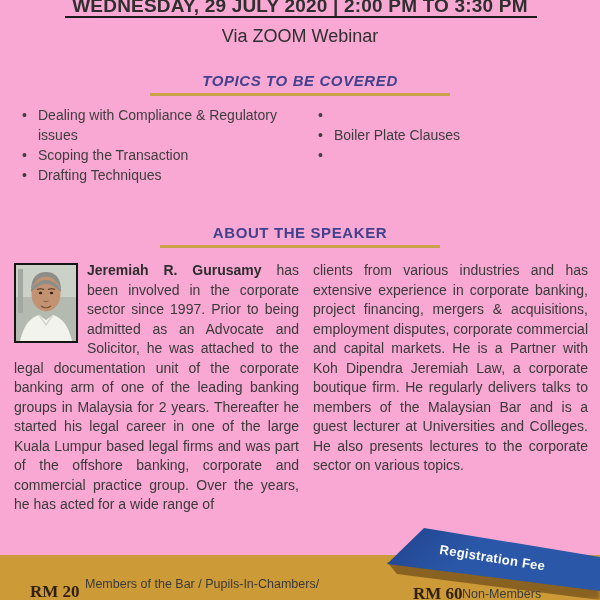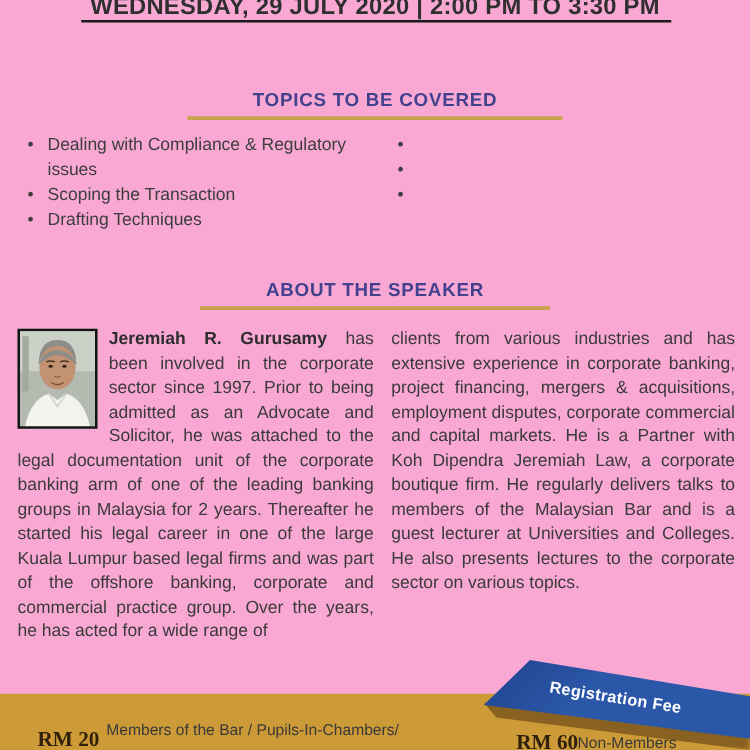--- a/index.html
+++ b/index.html
@@ -14,21 +14,21 @@
   }
   .header-rule{position:absolute;top:16px;left:65px;width:472px;height:2px;background:#1c1c1c;}
   .via-line{
     position:absolute;top:26px;left:0;width:100%;text-align:center;
     font-size:18px;font-weight:400;color:#2f2f2f;
   }
   
   .sec-head{position:absolute;left:0;width:100%;text-align:center;}
   .sec-head .ht{font-size:15px;font-weight:bold;color:#42418d;letter-spacing:.6px;}
   .sec-head .ul{height:3px;background:#c9a24a;margin:4px auto 0 auto;}
-  .topics-head{top:72px;}
+  .topics-head{top:72px;font-style:italic;}
   .topics-head .ul{width:300px;}
   .about-head{top:224px;}
   .about-head .ul{width:280px;}
   
   .topics-cols{position:absolute;top:105px;left:0;right:0;display:flex;}
   .tcol{font-size:14px;line-height:20px;color:#3d3d3d;}
   .tcol.left{margin-left:22px;width:278px;}
   .tcol.right{margin-left:18px;width:262px;}
   .bullet{display:flex;}
   .bullet .dot{width:16px;flex:0 0 16px;text-align:left;font-size:14px;}
@@ -69,20 +69,21 @@
   .amt-2{left:413px;top:584px;}
   .lbl-2{left:462px;top:587px;}
 </style>
 </head>
 <body>
 
 <div class="page">
 
   <div class="date-line">WEDNESDAY, 29 JULY 2020 | 2:00 PM TO 3:30 PM</div>
   <div class="header-rule"></div>
+  <div class="via-line">Via ZOOM Webinar</div>
 
   <div class="sec-head topics-head">
     <div class="ht">TOPICS TO BE COVERED</div>
     <div class="ul"></div>
   </div>
 
   <div class="topics-cols">
     <div class="tcol left">
       <div class="bullet">
         <span class="dot">•</span>
@@ -96,20 +97,21 @@
         <span class="dot">•</span>
         <span class="txt">Drafting Techniques</span>
       </div>
     </div>
     <div class="tcol right">
       <div class="bullet">
         <span class="dot">•</span>
       </div>
       <div class="bullet">
         <span class="dot">•</span>
+        <span class="txt">Boiler Plate Clauses</span>
       </div>
       <div class="bullet">
         <span class="dot">•</span>
       </div>
     </div>
   </div>
 
   <div class="sec-head about-head">
     <div class="ht">ABOUT THE SPEAKER</div>
     <div class="ul"></div>

